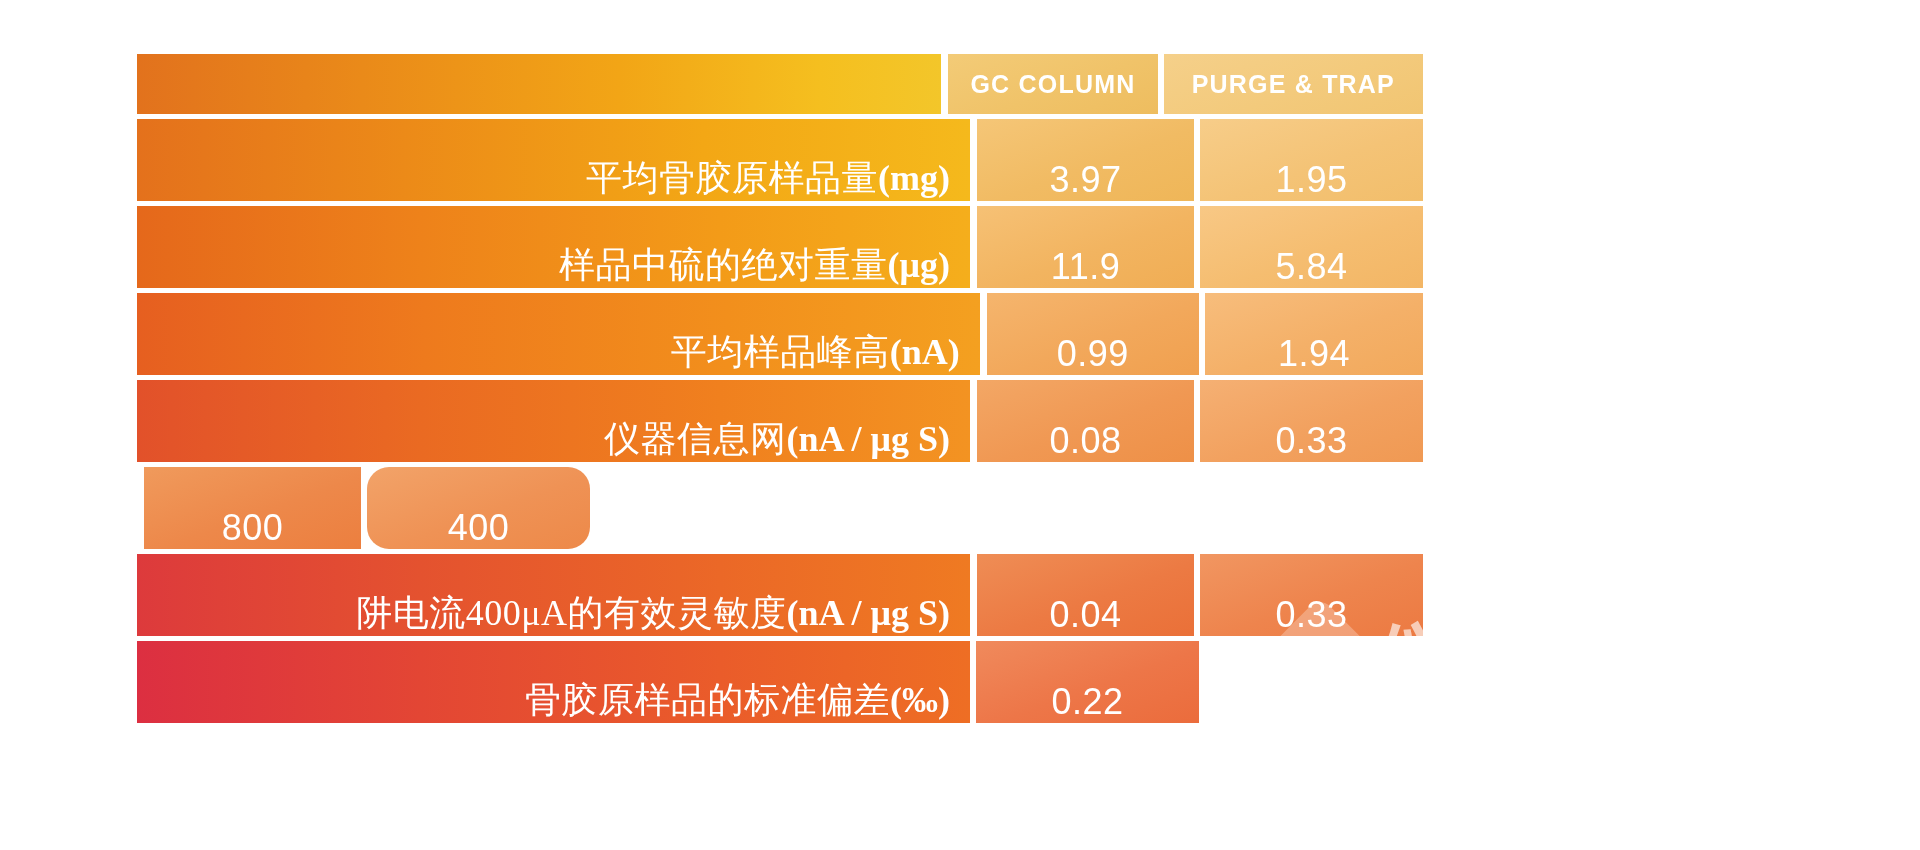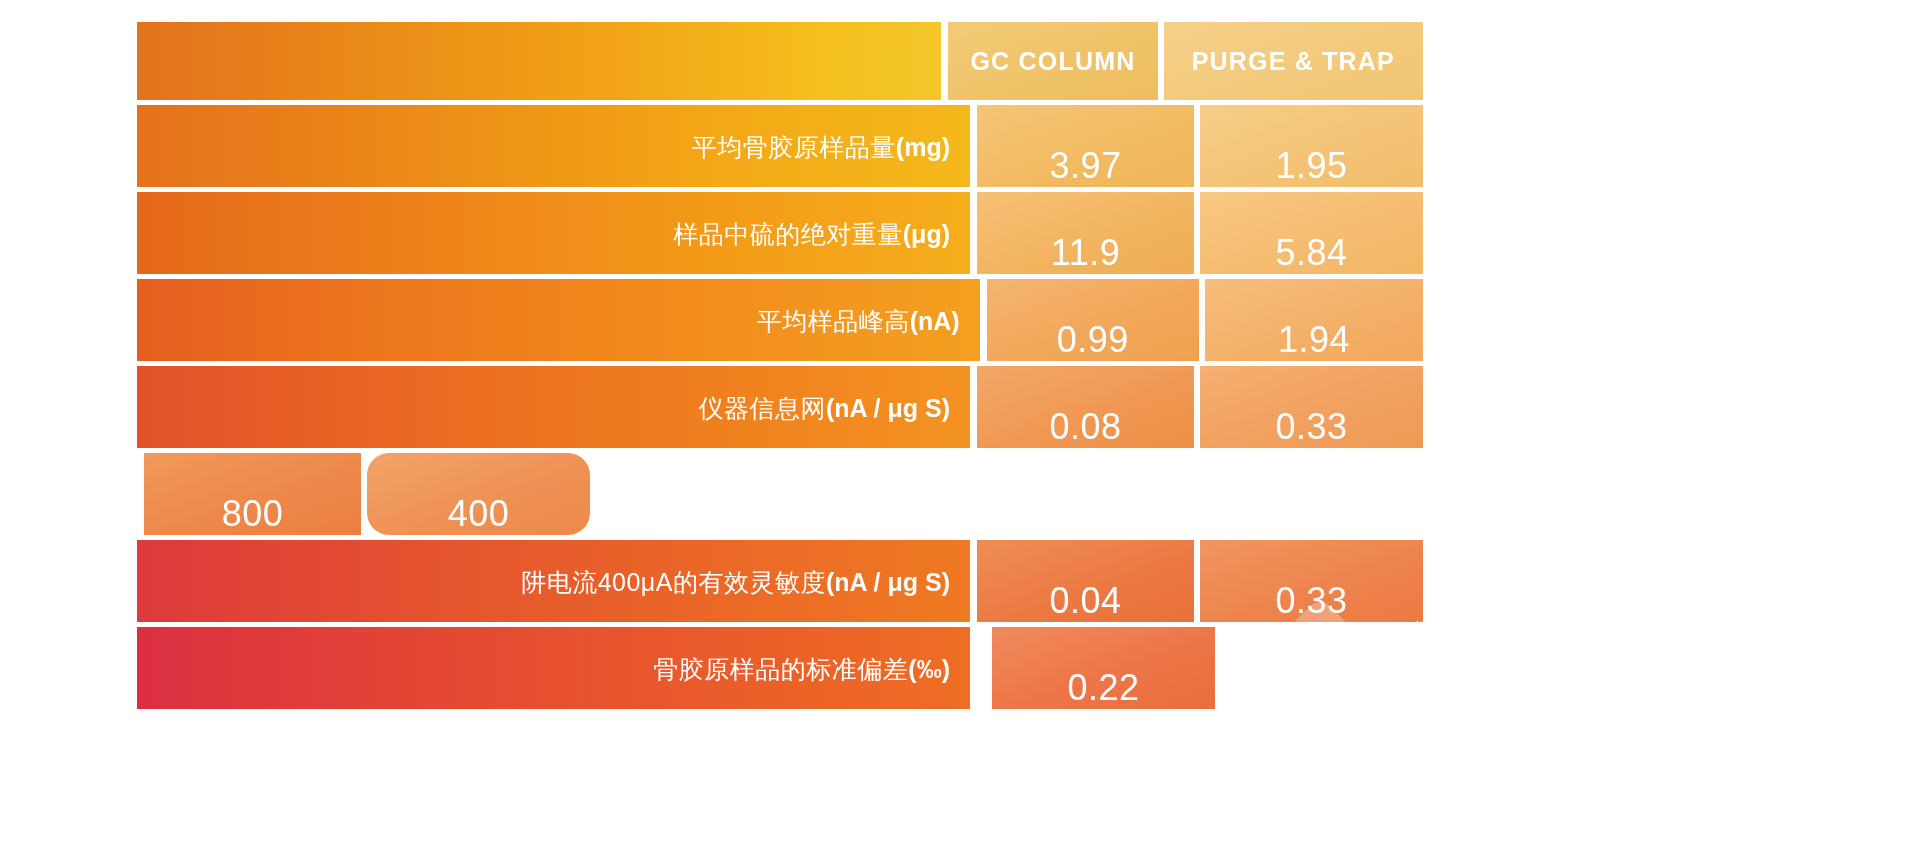--- a/index.html
+++ b/index.html
@@ -35,34 +35,34 @@
   #watermark .wm-url{
     position:absolute;left:118px;top:112px;
     font-size:31px;line-height:36px;font-weight:700;font-style:italic;
     letter-spacing:1.5px;color:rgba(255,255,255,.80);white-space:nowrap;
     font-family:"Liberation Sans","DejaVu Sans",sans-serif;
   }
 
   
   #table{position:absolute;left:137px;top:22px;width:1286px;z-index:10;}
   .row{position:relative;display:flex;width:100%;margin-bottom:5px;}
-  .row:last-child{margin-bottom:0;gap:16px;}
+  .row:last-child{margin-bottom:0;}
 
   .cell{position:relative;overflow:hidden;}
   .c-label{width:833px;height:100%;}
   .c-v1{width:217px;margin-left:7px;}
   .c-v2{width:223px;margin-left:6px;}
 
-  .row-head{height:78px;}
+  .row-head{height:60px;margin-top:32px;}
   .row-data{height:82px;}
 
   .label-text{
-    position:absolute;right:20px;bottom:23px;
-    color:#ffffff;font-size:25px;line-height:34px;white-space:nowrap;
-    font-family:Liberation Sans, sans-serif;
+    position:absolute;right:20px;bottom:6px;
+    color:#ffffff;font-size:36px;line-height:34px;white-space:nowrap;
+    font-family:Liberation Serif, serif;
     letter-spacing:.5px;
   }
   .label-text .unit{font-weight:700;letter-spacing:0;}
 
   .head-text{
     position:absolute;left:0;right:0;top:50%;transform:translateY(-50%);
     text-align:center;color:#ffffff;font-weight:700;
     font-size:25px;letter-spacing:1.2px;
     font-family:"Liberation Sans","DejaVu Sans",sans-serif;
   }

